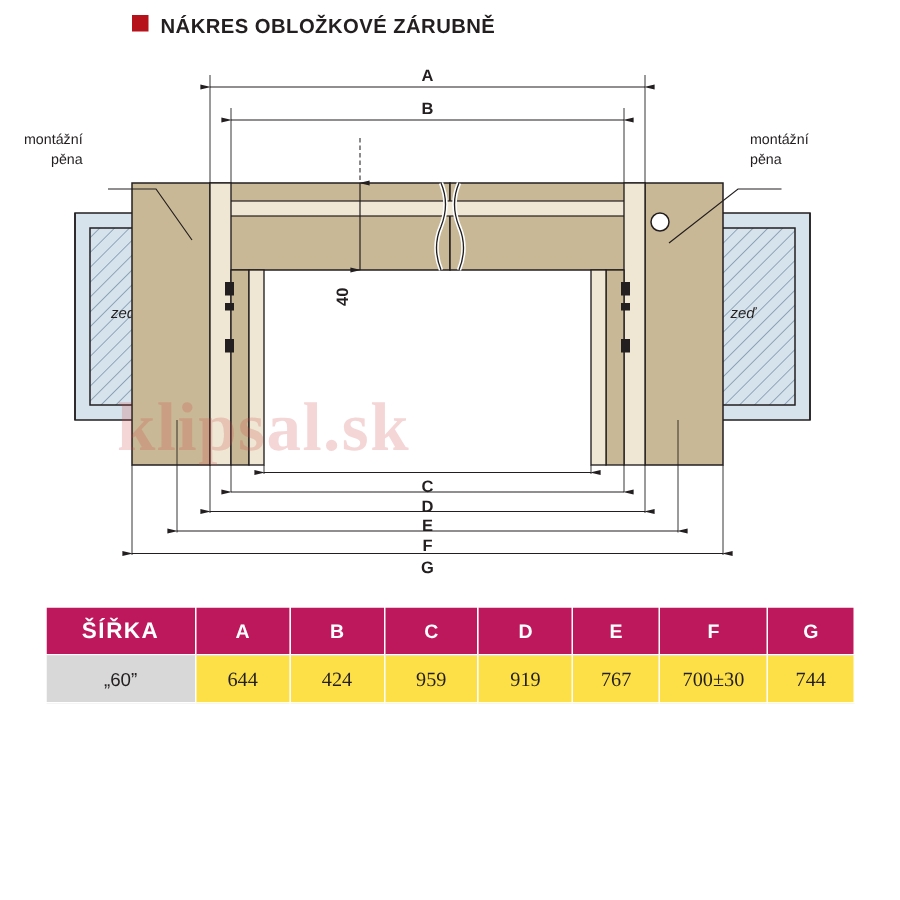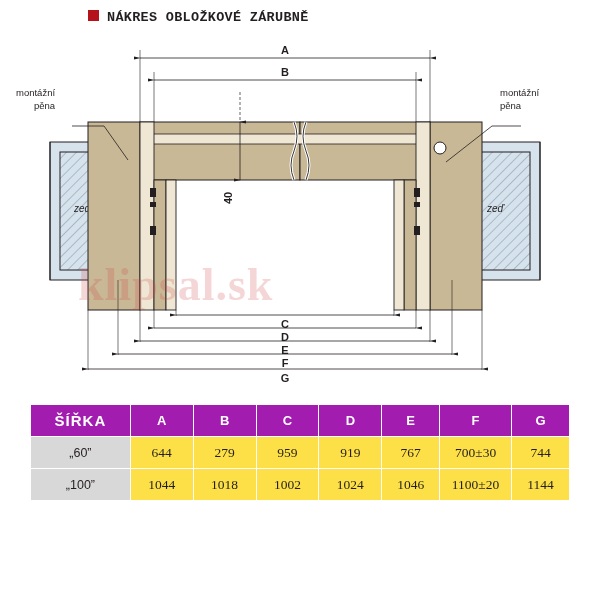--- a/index.html
+++ b/index.html
@@ -17,21 +17,20 @@
   }
 
   
   #title-row {
     position: absolute;
     left: 88px;
     top: 10px;
     display: flex;
     align-items: flex-start;
     gap: 8px;
-    font-family: Liberation Mono, monospace;
   }
   #title-bullet {
     width: 11px;
     height: 11px;
     background: #b5121b;
     display: inline-block;
   }
   #title-text {
     font-size: 13.5px;
     font-weight: bold;
@@ -76,21 +75,21 @@
   }
   #spec-table th,
   #spec-table td {
     border: 1px solid #ffffff;
     text-align: center;
     padding: 0;
     height: 31px;
     vertical-align: middle;
   }
   #spec-table thead th {
-    background: #a21caf;
+    background: #be185d;
     color: #ffffff;
     font-weight: bold;
     font-size: 13px;
   }
   #spec-table thead th.first {
     font-size: 15px;
     letter-spacing: 1px;
   }
   #spec-table tbody td {
     background: #fde047;
@@ -311,31 +310,21 @@
       <th>D</th>
       <th>E</th>
       <th>F</th>
       <th>G</th>
     </tr>
   </thead>
   <tbody>
     <tr>
       <td class="rowlabel">„60”</td>
       <td>644</td>
-      <td>279</td>
+      <td>424</td>
       <td>959</td>
       <td>919</td>
       <td>767</td>
       <td>700±30</td>
       <td>744</td>
     </tr>
-    <tr>
-      <td class="rowlabel">„100”</td>
-      <td>1044</td>
-      <td>1018</td>
-      <td>1002</td>
-      <td>1024</td>
-      <td>1046</td>
-      <td>1100±20</td>
-      <td>1144</td>
-    </tr>
   </tbody>
 </table>
 
 </body></html>

